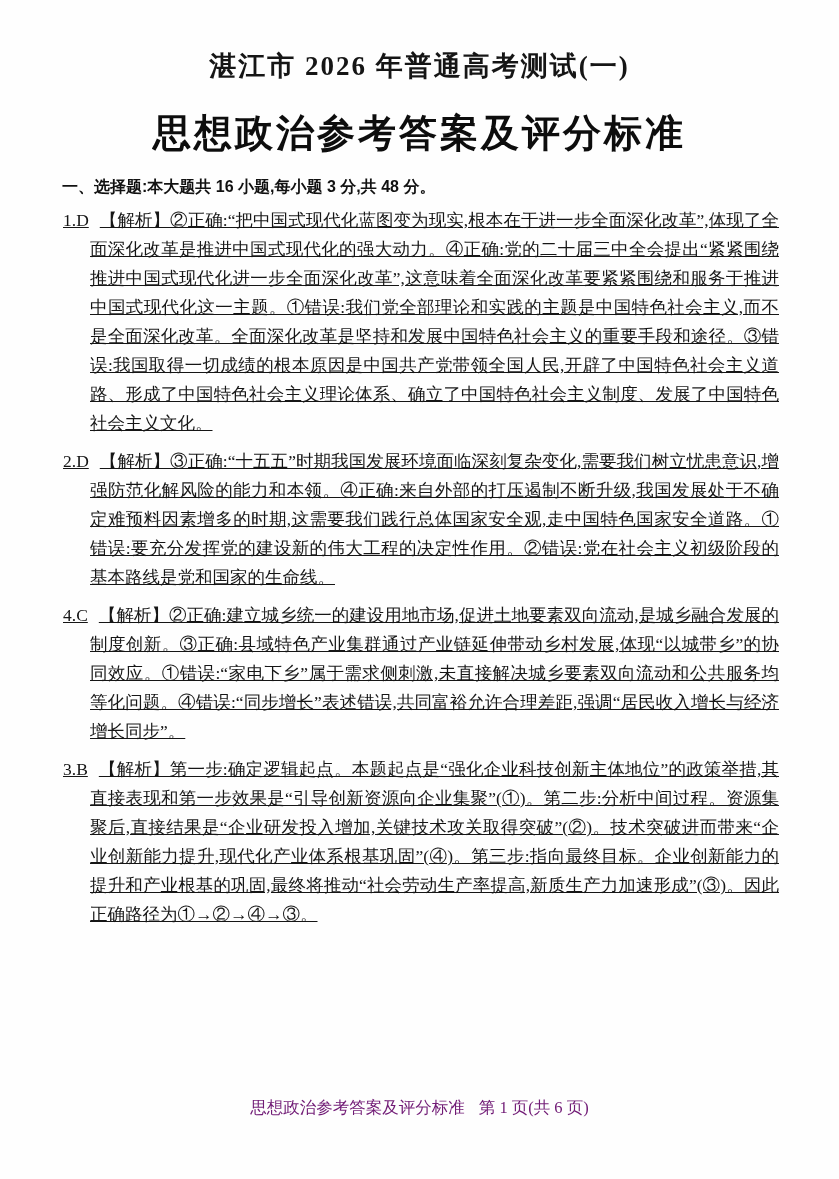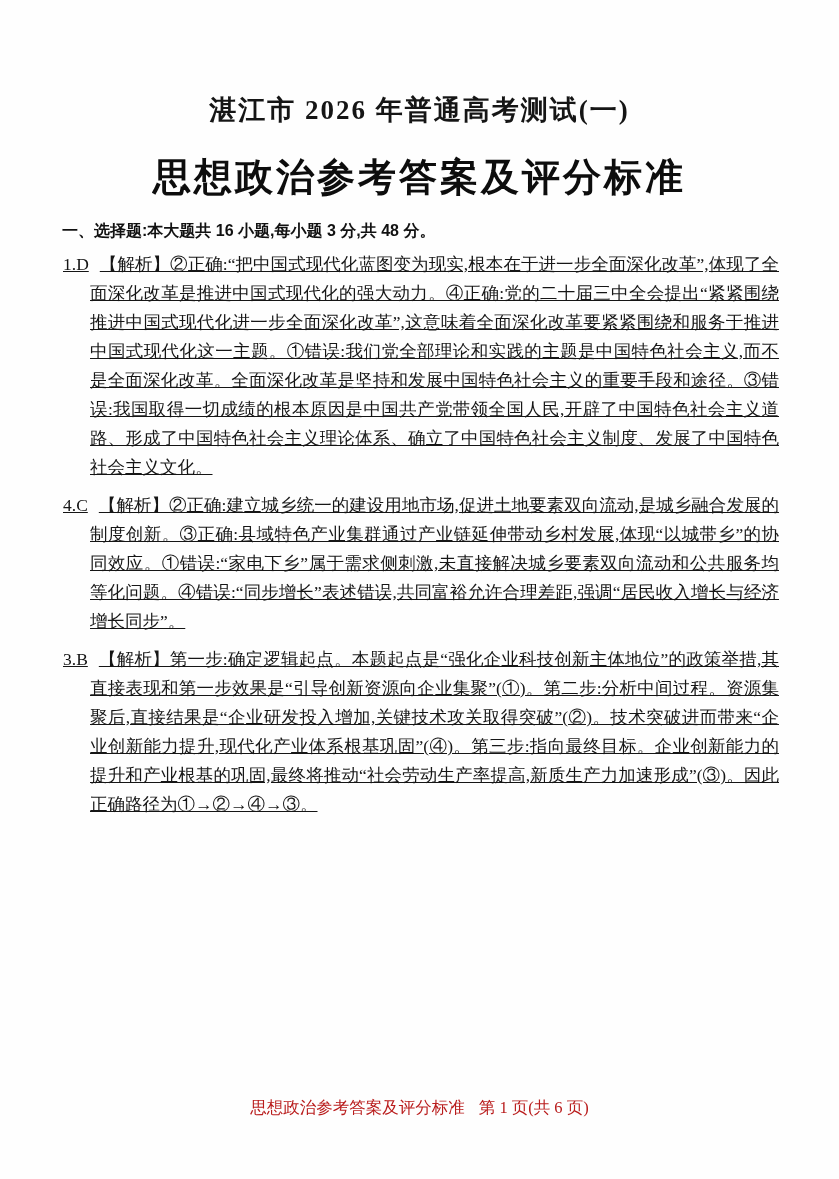--- a/index.html
+++ b/index.html
@@ -10,21 +10,21 @@
   .page {
     position: relative;
     width: 839px;
     height: 1179px;
     background: #fefefe;
     overflow: hidden;
     font-family: "Liberation Serif", serif;
     color: #151515;
   }
   .exam-title {
-    padding-top: 92px;
+    padding-top: 48px;
     text-align: center;
     font-size: 27px;
     font-weight: bold;
     letter-spacing: 2px;
   }
   .main-title {
     margin-top: 24px;
     text-align: center;
     font-size: 38px;
     font-weight: bold;
@@ -58,21 +58,21 @@
   .item-text {
     color: #161616;
   }
   .footer {
     position: absolute;
     left: 0;
     right: 0;
     top: 1097px;
     text-align: center;
     font-size: 16.5px;
-    color: #b91c1c;
+    color: #701a75;
   }
   .footer-page {
     margin-left: 14px;
   }
 </style>
 </head>
 <body>
 
 <div class="page">
 
@@ -81,20 +81,23 @@
   <div class="main-title">思想政治参考答案及评分标准</div>
 
   <div class="section-heading">一、选择题:本大题共 16 小题,每小题 3 分,共 48 分。</div>
 
   <div class="items">
 
     <div class="item">
       <span class="item-label">1.D</span><span class="item-text">【解析】②正确:“把中国式现代化蓝图变为现实,根本在于进一步全面深化改革”,体现了全面深化改革是推进中国式现代化的强大动力。④正确:党的二十届三中全会提出“紧紧围绕推进中国式现代化进一步全面深化改革”,这意味着全面深化改革要紧紧围绕和服务于推进中国式现代化这一主题。①错误:我们党全部理论和实践的主题是中国特色社会主义,而不是全面深化改革。全面深化改革是坚持和发展中国特色社会主义的重要手段和途径。③错误:我国取得一切成绩的根本原因是中国共产党带领全国人民,开辟了中国特色社会主义道路、形成了中国特色社会主义理论体系、确立了中国特色社会主义制度、发展了中国特色社会主义文化。</span>
     </div>
 
+    <div class="item">
+      <span class="item-label">2.D</span><span class="item-text">【解析】③正确:“十五五”时期我国发展环境面临深刻复杂变化,需要我们树立忧患意识,增强防范化解风险的能力和本领。④正确:来自外部的打压遏制不断升级,我国发展处于不确定难预料因素增多的时期,这需要我们践行总体国家安全观,走中国特色国家安全道路。①错误:要充分发挥党的建设新的伟大工程的决定性作用。②错误:党在社会主义初级阶段的基本路线是党和国家的生命线。</span>
+    </div>
 
 
     <div class="item">
       <span class="item-label">4.C</span><span class="item-text">【解析】②正确:建立城乡统一的建设用地市场,促进土地要素双向流动,是城乡融合发展的制度创新。③正确:县域特色产业集群通过产业链延伸带动乡村发展,体现“以城带乡”的协同效应。①错误:“家电下乡”属于需求侧刺激,未直接解决城乡要素双向流动和公共服务均等化问题。④错误:“同步增长”表述错误,共同富裕允许合理差距,强调“居民收入增长与经济增长同步”。</span>
     </div>
 
     <div class="item">
       <span class="item-label">3.B</span><span class="item-text">【解析】第一步:确定逻辑起点。本题起点是“强化企业科技创新主体地位”的政策举措,其直接表现和第一步效果是“引导创新资源向企业集聚”(①)。第二步:分析中间过程。资源集聚后,直接结果是“企业研发投入增加,关键技术攻关取得突破”(②)。技术突破进而带来“企业创新能力提升,现代化产业体系根基巩固”(④)。第三步:指向最终目标。企业创新能力的提升和产业根基的巩固,最终将推动“社会劳动生产率提高,新质生产力加速形成”(③)。因此正确路径为①→②→④→③。</span>
     </div>
 

